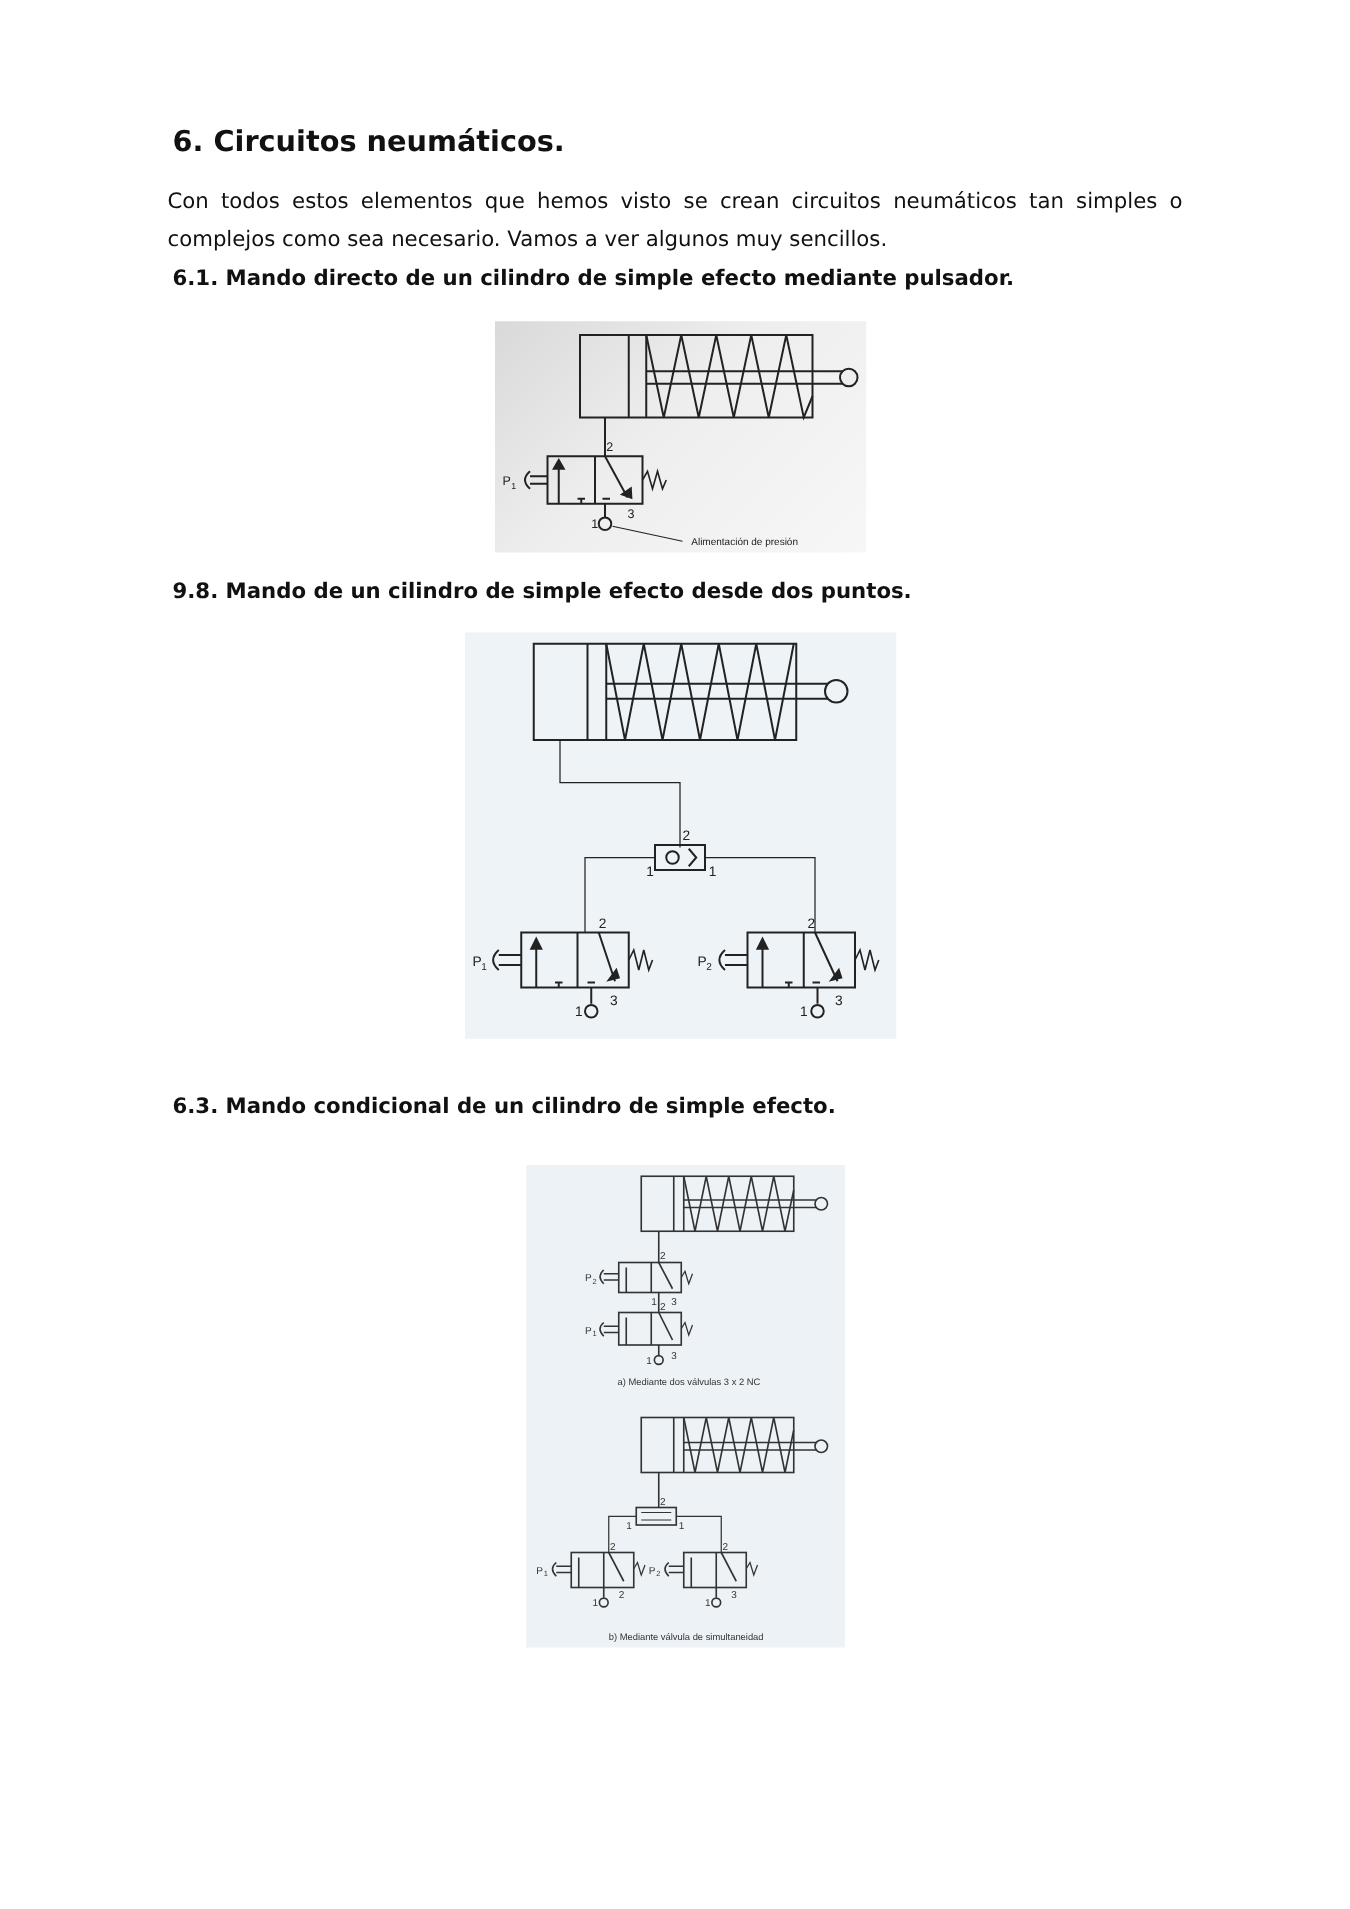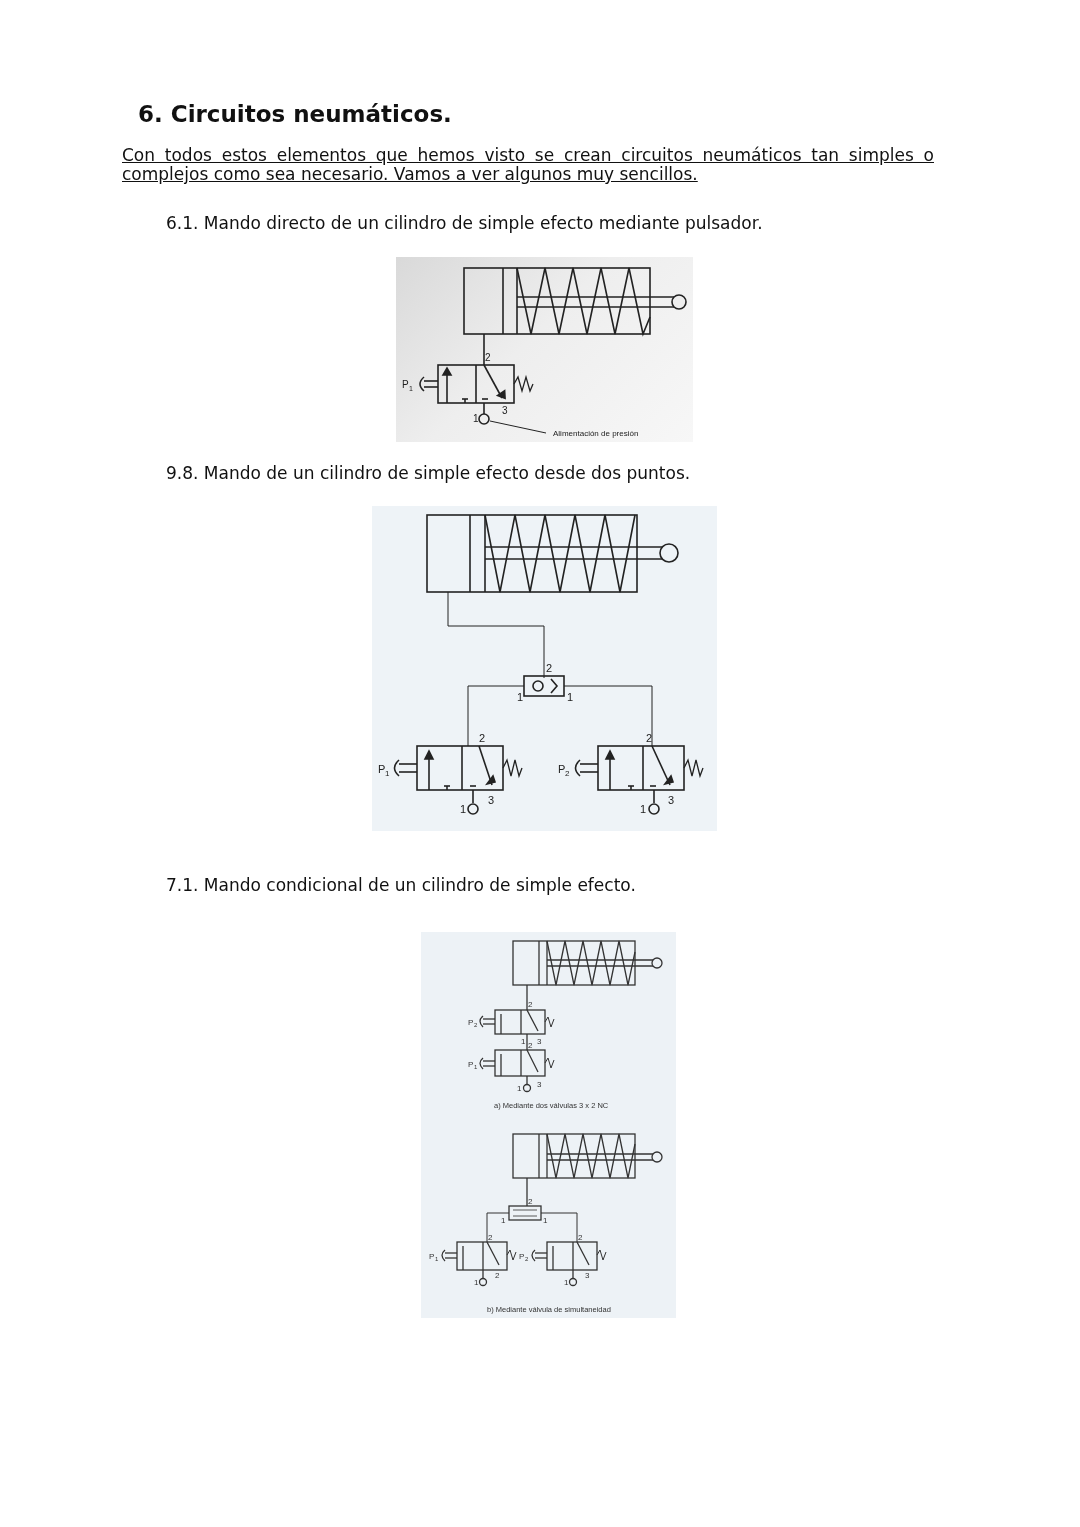--- a/index.html
+++ b/index.html
@@ -1,21 +1,21 @@
 <!DOCTYPE html>
 <html><head>
 <meta charset="utf-8">
 <style>
   html, body { margin: 0; padding: 0; background: #ffffff; }
   body { width: 1080px; height: 1527px; position: relative; overflow: hidden;
          font-family: "DejaVu Sans", sans-serif; color: #111; }
   .h1 { position: absolute; left: 138px; top: 101px; font-size: 23px; font-weight: bold; }
-  .para { position: absolute; left: 122px; top: 146px; width: 812px; font-size: 17px;
-          line-height: 19px; text-align: justify; text-decoration: underline; }
-  .h2 { position: absolute; left: 138px; font-size: 17px; font-weight: normal; margin-left: 28px; }
+  .para { position: absolute; left: 134px; top: 146px; width: 812px; font-size: 17px;
+          line-height: 31px; text-align: justify; }
+  .h2 { position: absolute; left: 138px; font-size: 17px; font-weight: bold; }
   .fig { position: absolute; }
   .fig svg { display: block; }
   .fig1 { left: 396px; top: 257px; width: 297px; height: 185px; background: linear-gradient(135deg,#d9d9d9 0%,#eeeeee 45%,#f7f7f7 100%); }
   .fig2 { left: 372px; top: 506px; width: 345px; height: 325px; background: #eef3f7; }
   .fig3 { left: 421px; top: 932px; width: 255px; height: 386px; background: #edf2f6; }
   .lbl { font-family: "Liberation Sans", sans-serif; }
 </style>
 </head>
 <body>
 
@@ -131,21 +131,21 @@
       <text x="186" y="267">P</text>
       <text x="193" y="270" font-size="8">2</text>
       <text x="88" y="307">1</text>
       <text x="116" y="298">3</text>
       <text x="268" y="307">1</text>
       <text x="296" y="298">3</text>
     </g>
   </svg>
 </div>
 
-<div class="h2" style="top:875px">7.1. Mando condicional de un cilindro de simple efecto.</div>
+<div class="h2" style="top:875px">6.3. Mando condicional de un cilindro de simple efecto.</div>
 
 <div class="fig fig3">
   <svg width="255" height="386" viewBox="0 0 255 386" fill="none" stroke="#333" stroke-width="1.3">
 
     <rect x="92" y="9" width="122" height="44"></rect>
     <line x1="118" y1="9" x2="118" y2="53"></line>
       <line x1="126" y1="9" x2="126" y2="53"></line>
     <line x1="126" y1="28" x2="234" y2="28"></line>
       <line x1="126" y1="34" x2="234" y2="34"></line>
     <circle cx="236" cy="31" r="5" fill="#edf2f6"></circle>

